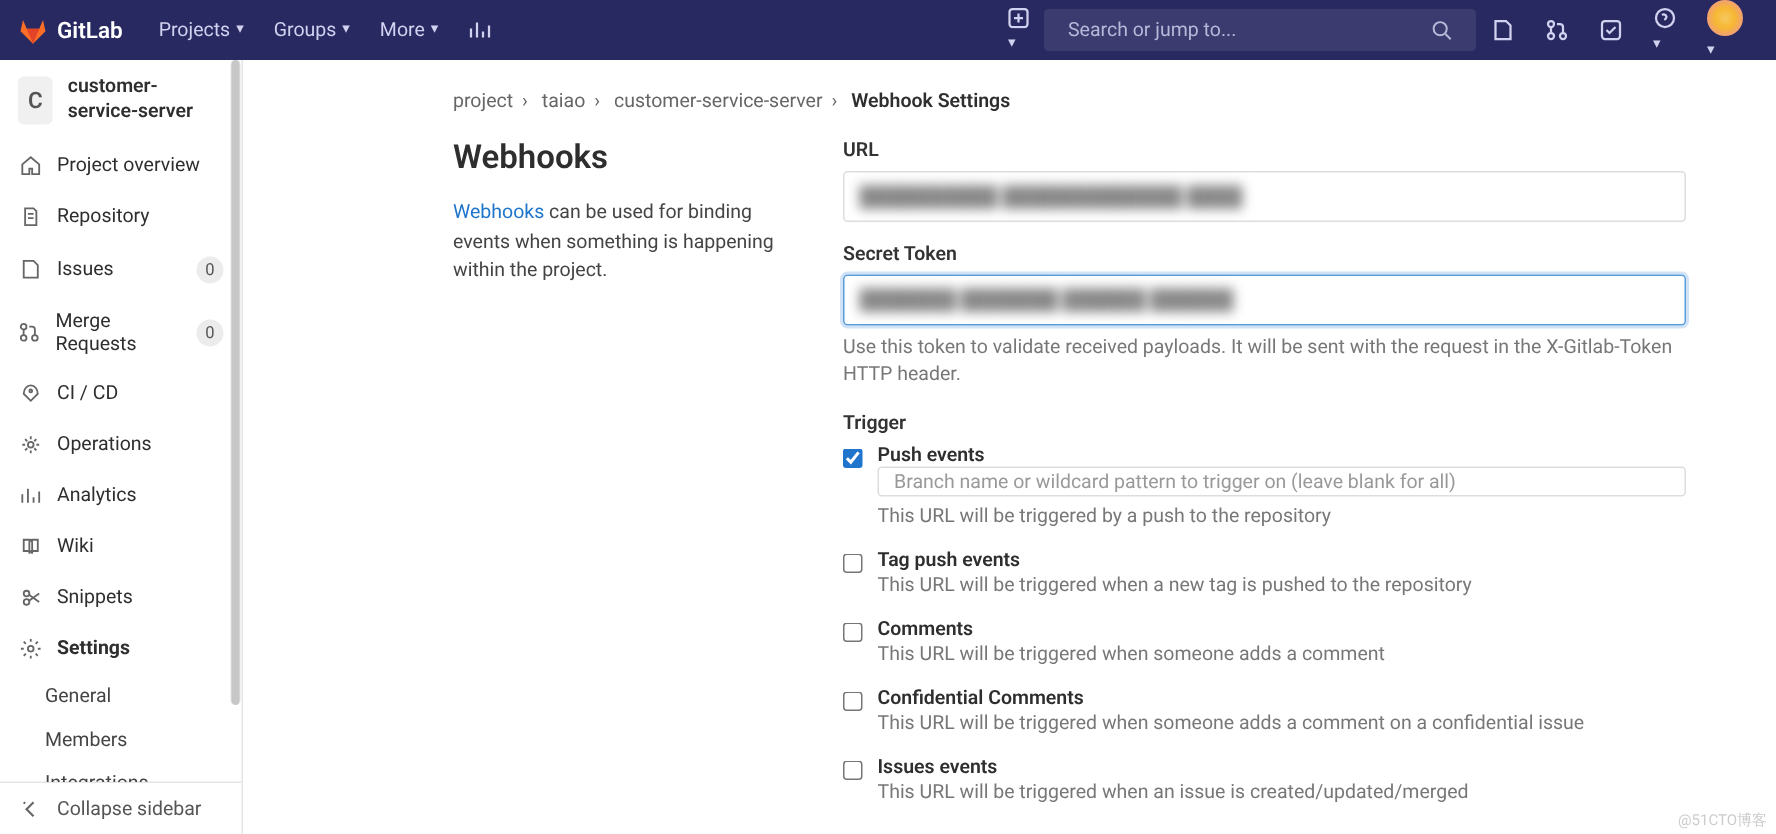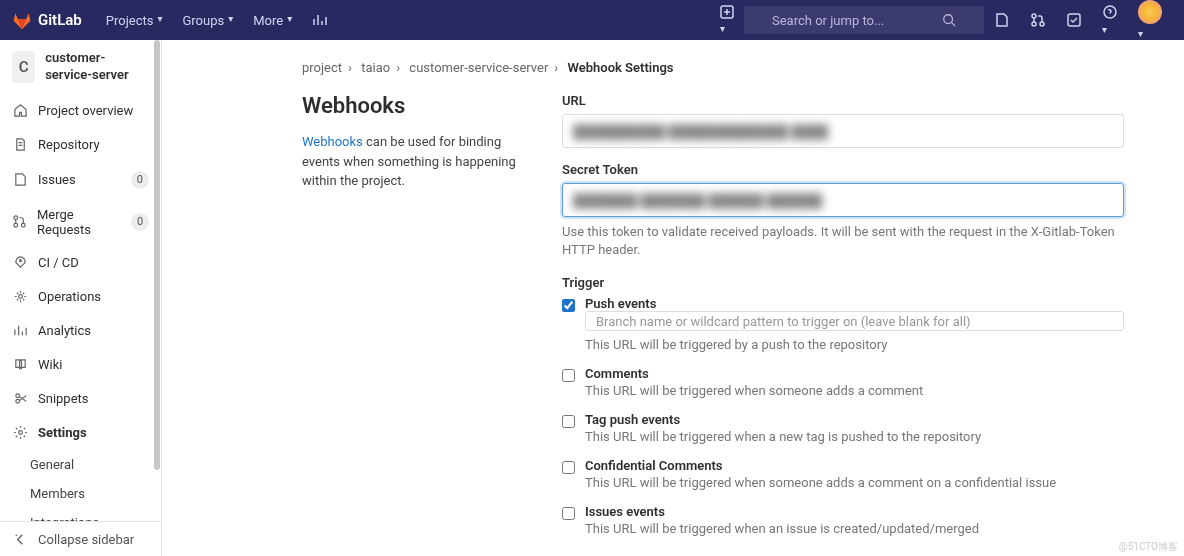--- a/index.html
+++ b/index.html
@@ -4,21 +4,21 @@
 <style>
 * { margin:0; padding:0; box-sizing:border-box; font-family:-apple-system,BlinkMacSystemFont,"Segoe UI",Roboto,sans-serif; }
 body { background:#fff; color:#2e2e2e; font-size:14px; width:1184px; height:556px; overflow:hidden; }
 
 
 .topnav { height:40px; background:#292961; display:flex; align-items:center; padding:0 12px; color:#d1d1f0; }
 .topnav .logo { display:flex; align-items:center; gap:6px; margin-right:14px; }
 .topnav .logo-text { color:#fff; font-weight:600; font-size:15px; }
 .topnav .nav-item { padding:0 10px; font-size:13px; cursor:pointer; display:flex; gap:4px; }
 .topnav .spacer { flex:1; }
-.topnav .search { display:flex; align-items:center; background:#3b3b70; border-radius:3px; height:28px; padding:0 28px; width:240px; color:#d1d1f0; }
+.topnav .search { display:flex; align-items:center; background:#3b3b70; border-radius:3px; height:28px; padding:0 16px; width:288px; color:#d1d1f0; }
 .topnav .search input { background:transparent; border:none; outline:none; color:#d1d1f0; flex:1; font-size:13px; }
 .topnav .search input::placeholder { color:#b8b8d9; }
 .topnav .icon-btn { padding:0 10px; cursor:pointer; }
 .topnav svg { display:block; }
 .avatar { width:24px; height:24px; border-radius:50%; background:radial-gradient(circle, #f6c85f 0%, #f7b733 40%, #f1a172 70%); }
 .chev { font-size:10px; }
 
 
 .app { display:flex; height:516px; }
 .sidebar { width:162px; border-right:1px solid #e5e5e5; display:flex; flex-direction:column; height:100%; position:relative;}
@@ -281,31 +281,31 @@
               <input type="checkbox" checked="" style="">
     <div class="trigger-body">
       <div class="trigger-title">Push events</div>
       <input class="trigger-input" placeholder="Branch name or wildcard pattern to trigger on (leave blank for all)" style="">
       <div class="trigger-desc">This URL will be triggered by a push to the repository</div>
     </div>
             </div>
             <div class="trigger-row">
               <input type="checkbox" style="">
     <div class="trigger-body">
+      <div class="trigger-title">Tag push events</div>
+
+      <div class="trigger-desc">This URL will be triggered when a new tag is pushed to the repository</div>
+    </div>
+            </div>
+            <div class="trigger-row">
+              <input type="checkbox" style="">
+    <div class="trigger-body">
       <div class="trigger-title">Comments</div>
 
       <div class="trigger-desc">This URL will be triggered when someone adds a comment</div>
-    </div>
-            </div>
-            <div class="trigger-row">
-              <input type="checkbox" style="">
-    <div class="trigger-body">
-      <div class="trigger-title">Tag push events</div>
-
-      <div class="trigger-desc">This URL will be triggered when a new tag is pushed to the repository</div>
     </div>
             </div>
             <div class="trigger-row">
               <input type="checkbox" style="">
     <div class="trigger-body">
       <div class="trigger-title">Confidential Comments</div>
 
       <div class="trigger-desc">This URL will be triggered when someone adds a comment on a confidential issue</div>
     </div>
             </div>

